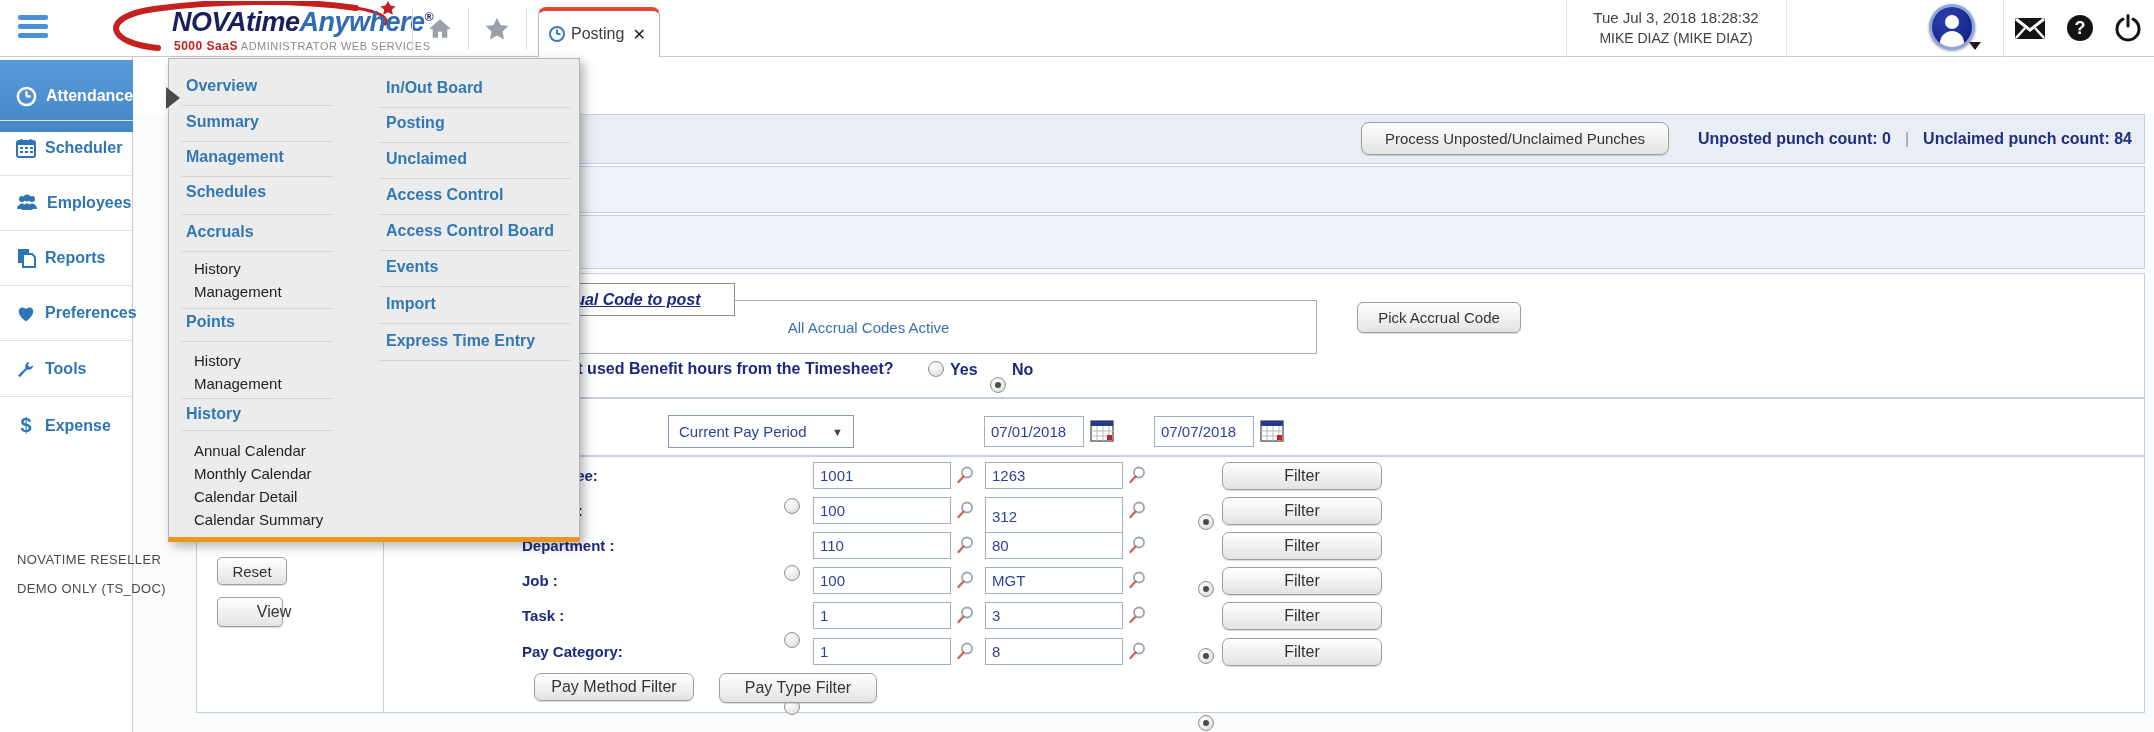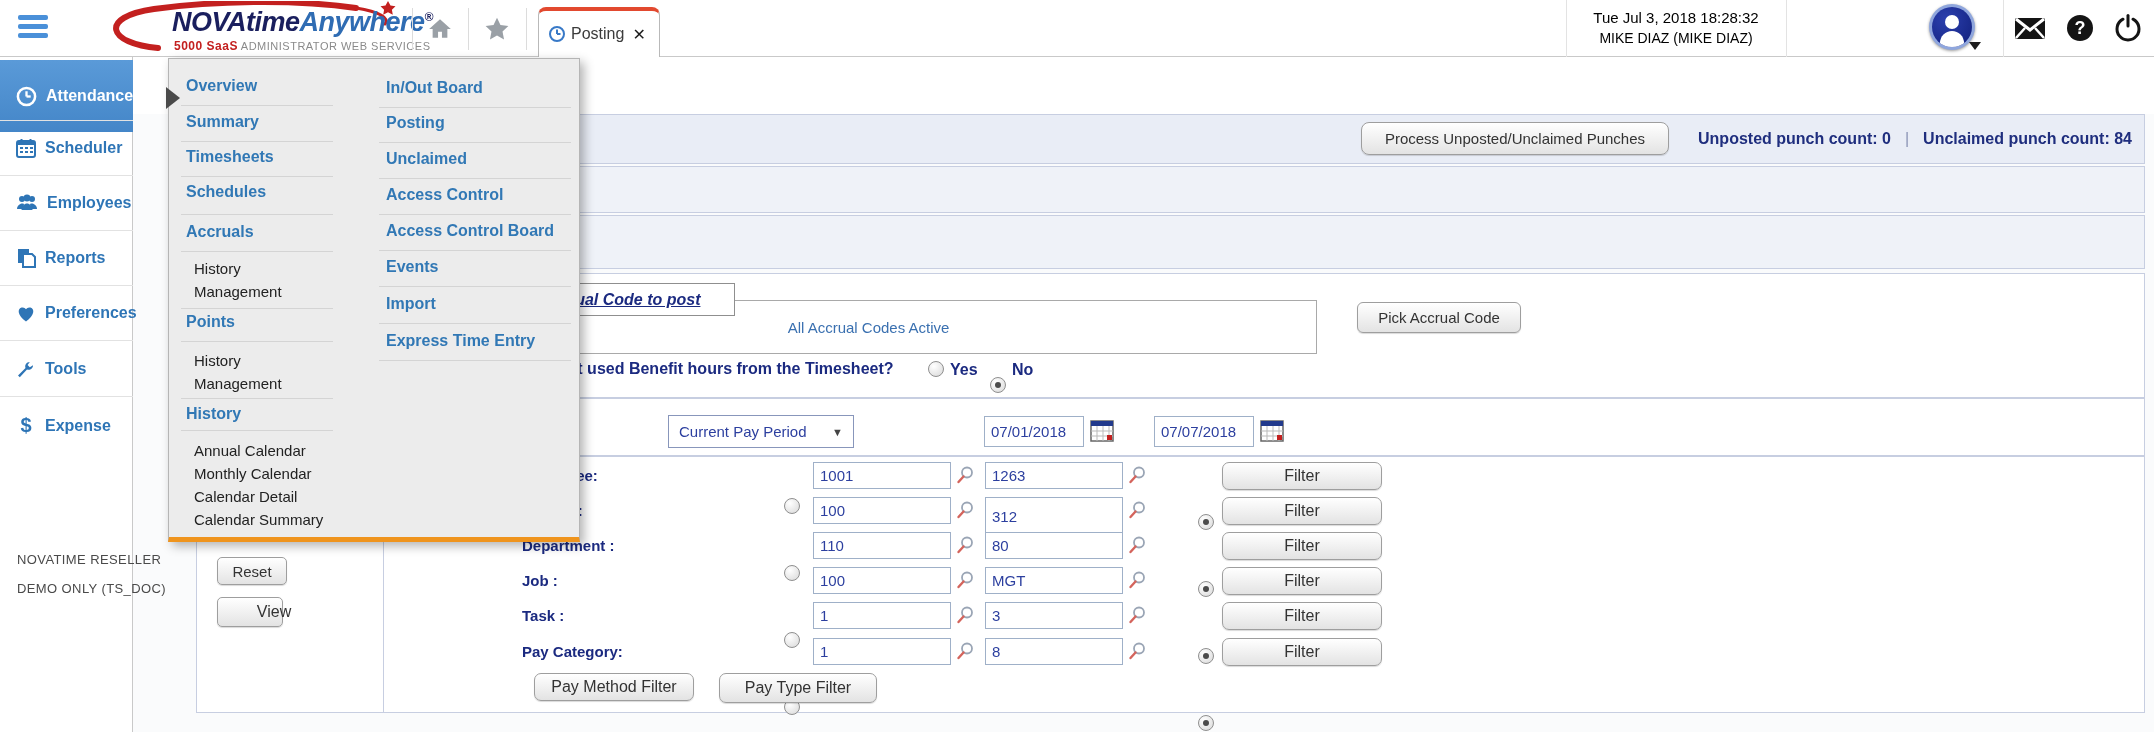--- a/index.html
+++ b/index.html
@@ -15,21 +15,21 @@
   .brand-2 { color:#2f6cb3; }
   .brand-reg { font-size:12px; color:#1a1f5e; vertical-align:super; }
   .brand-sub { font-size:11px; white-space:nowrap; letter-spacing:0.5px; }
   .brand-sub b { color:#c3201f; font-size:12px; }
   .brand-sub span.gray { color:#8a8a8a; }
   .hvline { width:1px; background:#dcdcdc; top:8px; height:42px; }
   .hvline2 { width:1px; background:#e3e3e3; top:0; height:57px; }
   #posting-tab { left:538px; top:7px; width:122px; height:50px; background:#fff; border:1px solid #b9b9b9; border-top:4px solid #e2492f; border-bottom:none; border-radius:8px 8px 0 0; display:flex; align-items:center; padding:0 9px; gap:5px; z-index:6; }
   #posting-tab .tab-label { font-size:16px; color:#3c3c3c; }
   #posting-tab .tab-close { font-size:16px; font-weight:bold; color:#1c1c1c; margin-left:3px; cursor:pointer; }
-  .hdr-datetime { font-size:15px; color:#000000; text-align:center; width:220px; }
+  .hdr-datetime { font-size:15px; color:#404040; text-align:center; width:220px; }
   .avatar-ring { width:46px; height:46px; border-radius:50%; background:#8fa6dd; display:flex; align-items:center; justify-content:center; box-shadow:0 1px 3px rgba(0,0,0,.4); }
   .avatar-core { width:40px; height:40px; border-radius:50%; background:radial-gradient(circle at 35% 30%, #2b3fae, #101f7a); position:relative; overflow:hidden; }
   .avatar-core .head { position:absolute; left:13px; top:8px; width:14px; height:14px; border-radius:50%; background:#fff; }
   .avatar-core .body { position:absolute; left:8px; top:24px; width:24px; height:16px; border-radius:12px 12px 0 0; background:#fff; }
   .chev-down { width:0; height:0; border-left:6px solid transparent; border-right:6px solid transparent; border-top:8px solid #1c1c1c; }
 
   
   #sidebar { left:0; top:57px; width:133px; height:675px; background:#fff; border-right:1px solid #c9c9c9; }
   .side-item { position:absolute; left:0; width:133px; display:flex; align-items:center; gap:9px; padding-left:16px; color:#2e75b6; font-weight:bold; font-size:16px; border-top:1px solid #e2e2e2; cursor:pointer; }
   .side-item.active { background:linear-gradient(#5a9ad8,#4486c8); color:#fff; border-top:none; }
@@ -378,21 +378,21 @@
   <button class="btn abs" style="left:1222px; top:638px; width:160px; height:28px; border-radius:7px; font-size:16px;">Filter</button>
 </div>
 
 <button class="btn abs" style="left:534px; top:673px; width:160px; height:28px; border-radius:7px; font-size:16px;">Pay Method Filter</button>
 <button class="btn abs" style="left:719px; top:673px; width:158px; height:30px; border-radius:7px; font-size:16px;">Pay Type Filter</button>
 
 <div id="flyout" class="abs">
 
   <div class="menu-link" style="left:17px; top:18px;">Overview</div>
   <div class="menu-link" style="left:17px; top:54px;">Summary</div>
-  <div class="menu-link" style="left:17px; top:89px;">Timesheets</div>
+  <div class="menu-link" style="left:17px; top:89px;">Management</div>
   <div class="menu-link" style="left:17px; top:124px;">Schedules</div>
   <div class="menu-link" style="left:17px; top:164px;">Accruals</div>
   <div class="menu-sub" style="left:25px; top:198px; width:112px; line-height:23px;">History Management</div>
   <div class="menu-link" style="left:17px; top:254px;">Points</div>
   <div class="menu-sub" style="left:25px; top:290px; width:112px; line-height:23px;">History Management</div>
   <div class="menu-link" style="left:17px; top:346px;">History</div>
   <div class="menu-sub" style="left:25px; top:383px;">Annual Calendar</div>
   <div class="menu-sub" style="left:25px; top:406px;">Monthly Calendar</div>
   <div class="menu-sub" style="left:25px; top:429px;">Calendar Detail</div>
   <div class="menu-sub" style="left:25px; top:452px;">Calendar Summary</div>

